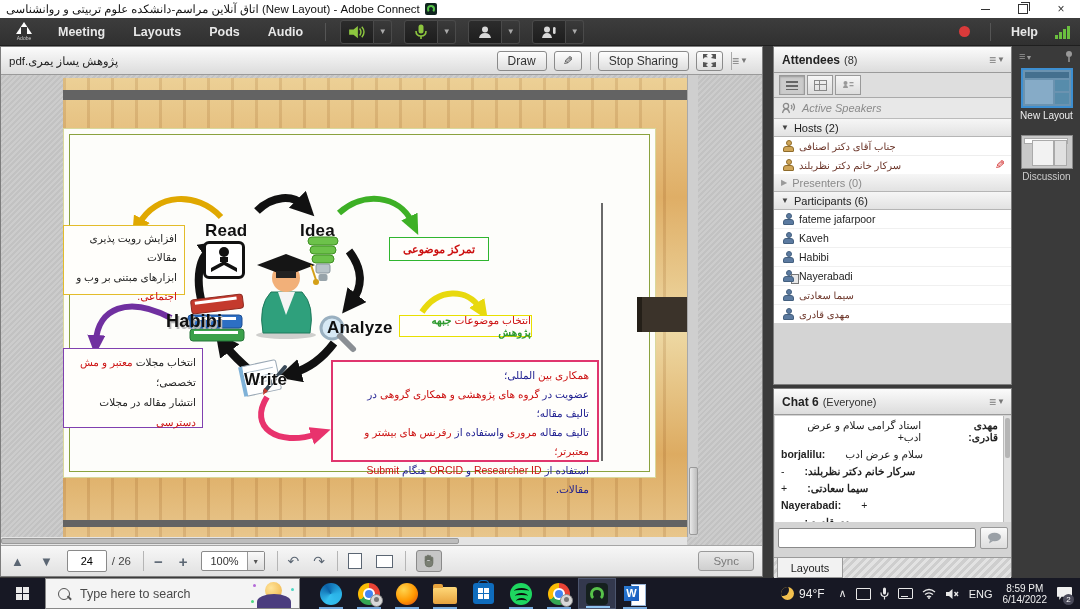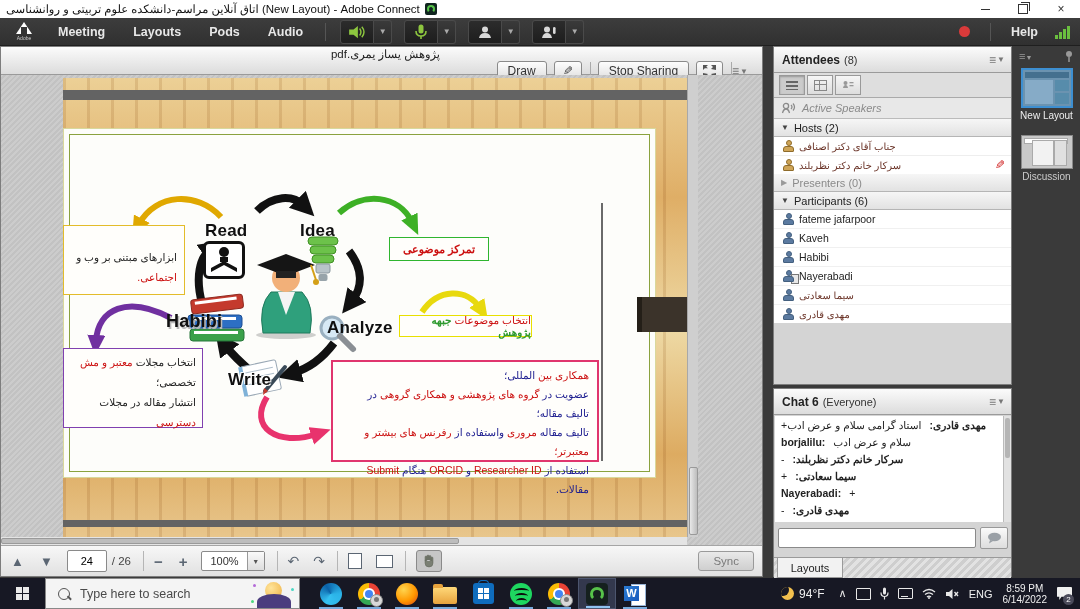--- a/index.html
+++ b/index.html
@@ -102,21 +102,21 @@
   .person::before{content:"";position:absolute;left:3.5px;top:0;width:6px;height:6px;border-radius:50%;background:var(--pc,#5b7aa0);border:1px solid #44607f;box-sizing:border-box;}
   .person::after{content:"";position:absolute;left:1px;top:6px;width:11px;height:6px;border-radius:3px 3px 1px 1px;background:var(--pc,#5b7aa0);border:1px solid #44607f;box-sizing:border-box;}
   .host .person{--pc:#cfa557;}
   .host .person::before,.host .person::after{border-color:#8f6c2b;}
   .redpencil{margin-left:auto;margin-right:6px;color:#cc1111;font-size:12px;transform:scaleX(-1);}
   .badge{position:absolute;right:-4px;bottom:-1px;width:6px;height:8px;background:#e8e8e8;border:1px solid #777;}
   
   .chatbody{position:absolute;left:1px;top:27px;width:229px;height:106px;background:#fff;overflow:hidden;}
   .chatscroll{position:absolute;right:0;top:27px;width:8px;height:106px;background:#e2e2e2;border-left:1px solid #bbb;box-sizing:border-box;}
   .cthumb{position:absolute;left:1px;top:2px;width:5px;height:40px;background:#b5b5b5;border-radius:2px;}
-  .msg{display:flex;align-items:center;font-size:10.5px;color:#222;padding:3px 6px 2px 6px;gap:8px;}
+  .msg{display:flex;align-items:center;font-size:10.5px;color:#222;padding:3px 6px 2px 6px;gap:20px;}
   .ms{font-weight:bold;}
   .ms.rtl::after{content:":";}
   .ms.ltr::after{content:":";}
   .typing{font-size:10.5px;color:#8a8a8a;font-style:italic;padding:2px 6px;}
   .chatinputrow{position:absolute;left:4px;top:138px;width:230px;height:22px;display:flex;align-items:center;}
   .chatinput{flex:1;height:18px;border:1px solid #8a8a8a;border-radius:2px;background:#fff;}
   .bubblebtn{width:26px;height:20px;margin-left:4px;background:linear-gradient(#fafafa,#ddd);border:1px solid #999;border-radius:2px;display:flex;align-items:center;justify-content:center;}
   .tabrow{position:absolute;left:0;top:168px;width:237px;height:21px;background:repeating-linear-gradient(135deg,#e2e2e2 0 3px,#cecece 3px 6px);border-top:1px solid #9a9a9a;box-sizing:border-box;}
   .etab{position:absolute;left:3px;top:0;width:66px;height:20px;background:#f2f2f2;border:1px solid #9a9a9a;border-top:none;box-sizing:border-box;display:flex;align-items:center;justify-content:center;font-size:11px;color:#222;}
   
@@ -257,21 +257,21 @@
       <span class="sig">
           <span style="height:4px"></span>
           <span style="height:7px"></span>
           <span style="height:10px"></span>
           <span style="height:13px"></span>
         </span>
     </div>
   </div>
 
   <div class="pod" style="left:0;top:46px;width:763px;height:531px;">
-    <div class="podhead sharehead" style="height:28px;flex-direction:column;">
+    <div class="podhead sharehead" style="height:28px;">
       <span class="sharetitle" dir="rtl" style="text-align:left">پژوهش یساز یمری.pdf</span>
       <div style="margin-left:auto;display:flex;align-items:center;margin-right:8px;">
         <div class="btn">Draw</div>
         <div class="btn" style="padding:3px 8px;">
             <span style="transform:scaleX(-1);display:inline-block;">✎</span>
           </div>
         <div class="vsep"></div>
         <div class="btn">Stop Sharing</div>
         <div class="btn" style="padding:3px 6px;">
           <svg width="13" height="13" viewBox="0 0 13 13">
@@ -390,24 +390,24 @@
             </g>
             <line x1="30" y1="38" x2="50" y2="14" stroke="#3a4a58" stroke-width="4" stroke-linecap="round"></line>
             <polygon points="28,42 33,38 29,35" fill="#c43a2d"></polygon>
           </svg>
       </div>
 
       <div class="dlabel" style="left:204px;top:146px;">Read</div>
       <div class="dlabel" style="left:299px;top:146px;">Idea</div>
       <div class="dlabel" style="left:326px;top:243px;">Analyze</div>
       <div class="dlabel shadowed" style="left:165px;top:236px;font-size:18px;">Habibi</div>
-      <div class="dlabel" style="left:227px;top:295px;text-shadow:1px 1px 0 #fff,-1px -1px 0 #fff;text-align:right;">Write</div>
+      <div class="dlabel" style="left:243px;top:295px;text-shadow:1px 1px 0 #fff,-1px -1px 0 #fff;text-align:right;">Write</div>
 
       <div class="sbox fs10" style="left:62px;top:150px;width:122px;height:70px;border:1.5px solid #e3bc2a;padding:3px 7px;line-height:1.85;text-align:right;color:#222;">
-        <br>
+        <span>افزایش رویت پذیری مقالات</span><br>
         <span>ابزارهای مبتنی بر وب و</span><br>
         <span class="redt">اجتماعی.</span>
       </div>
       <div class="sbox" style="left:388px;top:162px;width:100px;height:24px;border:1.5px solid #2fb52f;display:flex;align-items:center;justify-content:center;">
         <span class="redt" style="font-size:11px;font-weight:bold;">تمرکز موضوعی</span>
       </div>
       <div class="sbox" style="left:398px;top:240px;width:133px;height:22px;border:1.5px solid #e8e000;display:flex;align-items:center;justify-content:center;font-size:10.5px;">
         <span><span class="redt">انتخاب موضوعات </span><span class="greent">جبهه پژوهش</span></span>
       </div>
       <div class="sbox fs10" style="left:62px;top:273px;width:140px;height:80px;border:1.5px solid #8040b0;padding:4px 6px;line-height:1.9;text-align:right;color:#222;">

